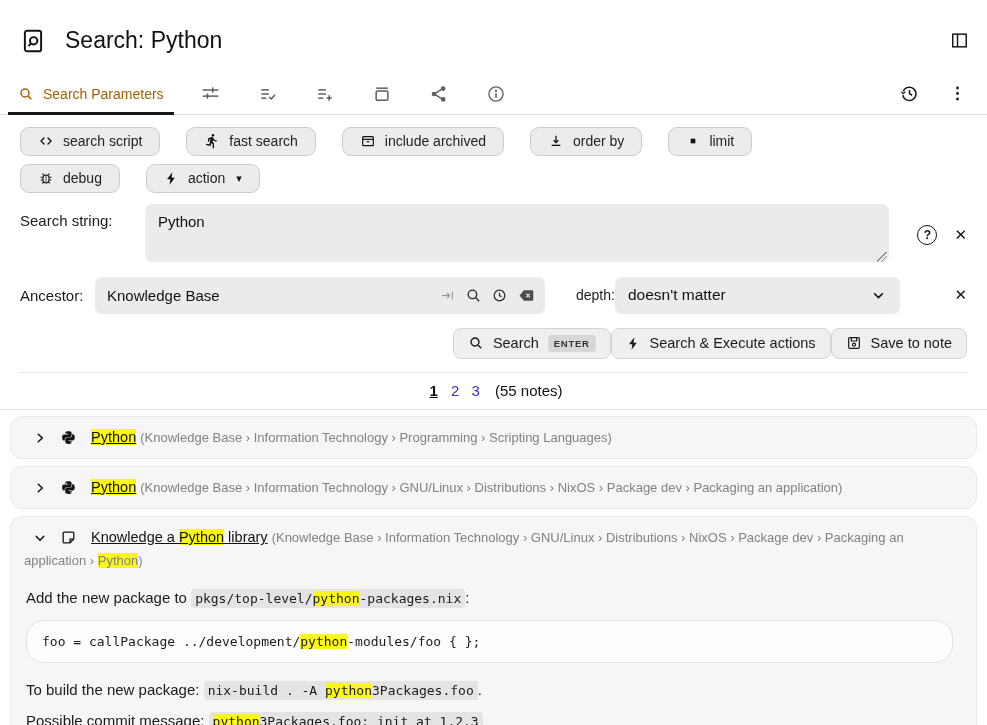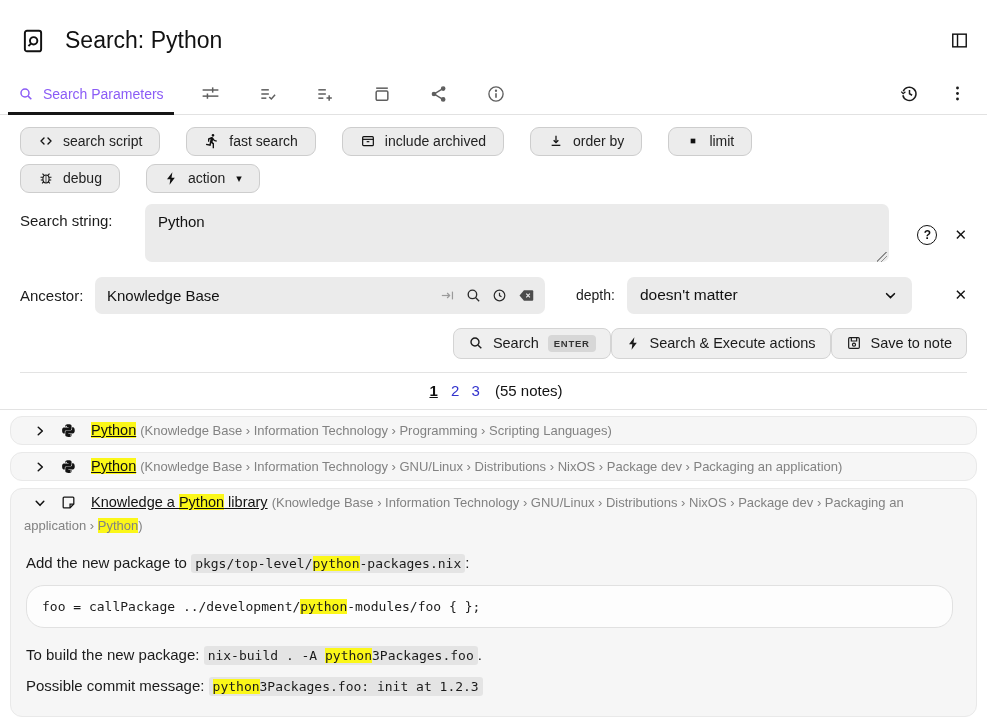--- a/index.html
+++ b/index.html
@@ -12,21 +12,21 @@
   svg { display:block; }
 
   
   .app-header { display:flex; align-items:center; padding:12px 16px 4px 20px; }
   .file-find-icon { color:#111; }
   .app-title { font-size:23px; margin-left:19px; color:#111; font-weight:400; }
   .right-pane-toggle { margin-left:auto; color:#111; background:none; border:none; padding:2px; cursor:pointer; }
 
   
   .ribbon { display:flex; align-items:center; height:41px; border-bottom:1px solid #e2e2e2; padding:0 18px 0 8px; }
-  .tab-active { position:relative; display:flex; align-items:center; gap:9px; height:100%; padding:0 10px; font-size:14px; color:#8b5cf6; cursor:pointer; }
+  .tab-active { position:relative; display:flex; align-items:center; gap:9px; height:100%; padding:0 10px; font-size:14px; color:#a16207; cursor:pointer; }
   .tab-active::after { content:""; position:absolute; left:0; right:0; bottom:-1px; height:3px; background:#161616; }
   .ribbon-icon { background:none; border:none; padding:2px; color:#5e5e5e; margin-left:33px; cursor:pointer; }
   .ribbon-icon.first { margin-left:24px; }
   .ribbon-right { margin-left:auto; display:flex; align-items:center; gap:24px; }
   .ribbon-right .ribbon-icon { margin-left:0; color:#1b1b1b; }
 
   
   .params { padding:12px 20px 0; }
   .param-row { display:flex; margin-bottom:11px; }
   .row-label { font-size:15px; color:#1b1b1b; flex:none; }
@@ -48,41 +48,41 @@
     display:flex; align-items:center; justify-content:center; font-size:12px; font-weight:700; color:#111; cursor:pointer; background:none; }
   .close-x { background:none; border:none; font-size:15px; color:#111; cursor:pointer; padding:0; font-family:inherit; }
 
   .ancestor-row { align-items:center; }
   .label-ancestor { width:75px; }
   .ancestor-box { display:flex; align-items:center; width:450px; height:37px; background:#ebebeb; border-radius:7px; padding-right:9px; }
   .ancestor-input { flex:1; min-width:0; background:transparent; border:none; outline:none;
     font-family:inherit; font-size:15px; color:#111; padding:0 12px; }
   .ancestor-icons { display:flex; align-items:center; gap:9px; }
   .icon-goto { color:#9a9a9a; } .icon-mini-search,.icon-mini-clock { color:#2b2b2b; } .icon-backspace { color:#4c4c4c; }
-  .depth-label { margin-left:31px; margin-right:12px; font-size:14px;text-align:right; }
+  .depth-label { margin-left:31px; margin-right:0; font-size:14px;text-align:right; }
   .depth-select { display:flex; align-items:center; justify-content:space-between; width:285px; height:37px;
     background:#ebebeb; border-radius:7px; padding:0 13px; font-size:15.5px; color:#111; cursor:pointer; }
   .ancestor-close { margin-left:auto; }
 
   .actions-row { display:flex; justify-content:flex-end; gap:0; padding-top:3px; }
   .action-btn { display:inline-flex; align-items:center; gap:9px; height:31px; padding:0 14px;
     background:#efefef; border:1px solid #d4d4d4; border-radius:8px;
     font-family:inherit; font-size:14.5px; color:#1b1b1b; cursor:pointer; }
   .kbd { background:#d7d7d7; border-radius:4px; font-size:9.5px; font-weight:700; letter-spacing:.7px; padding:3px 6px; color:#333; }
 
   .sep { border:none; border-top:1px solid #e3e3e3; margin:13px 0 0; }
 
   
   .pagination { text-align:center; font-size:15px; padding:9px 0 10px; color:#111; }
   .page-current { font-weight:600; text-decoration:underline; margin:0 5px; color:#111; }
   .page-link { color:#3232cd; text-decoration:none; margin:0 4px; }
   .note-count { margin-left:7px; }
 
   .results { padding:6px 10px 0; }
-  .result-card { background:#f6f6f6; border:1px solid #e9e9e9; border-radius:12px; padding:2px 13px; margin-bottom:7px; }
+  .result-card { background:#f6f6f6; border:1px solid #e9e9e9; border-radius:12px; padding:9px 13px; margin-bottom:7px; }
   .result-title-line { font-size:14.5px; line-height:1.6; color:#7e7e7e; }
   .twist { display:inline-block; vertical-align:-3px; margin:0 9px 0 9px; color:#111; background:none; border:none; padding:0; cursor:pointer; }
   .note-type-icon { display:inline-block; vertical-align:-4px; margin-right:10px; color:#141414; }
   .result-link { color:#111; text-decoration:underline; cursor:pointer; }
   .result-path { font-size:13px; color:#828282; }
   mark { background:#fbf719; color:inherit; padding:0; }
 
   .note-preview { padding:2px 4px 6px 2px; font-size:15px; color:#1b1b1b; }
   .note-preview p { margin:14px 0; }
   code.inline { font-family:"DejaVu Sans Mono", monospace; font-size:13px; background:#e4e4e4; padding:2px 4px; border-radius:3px; }

